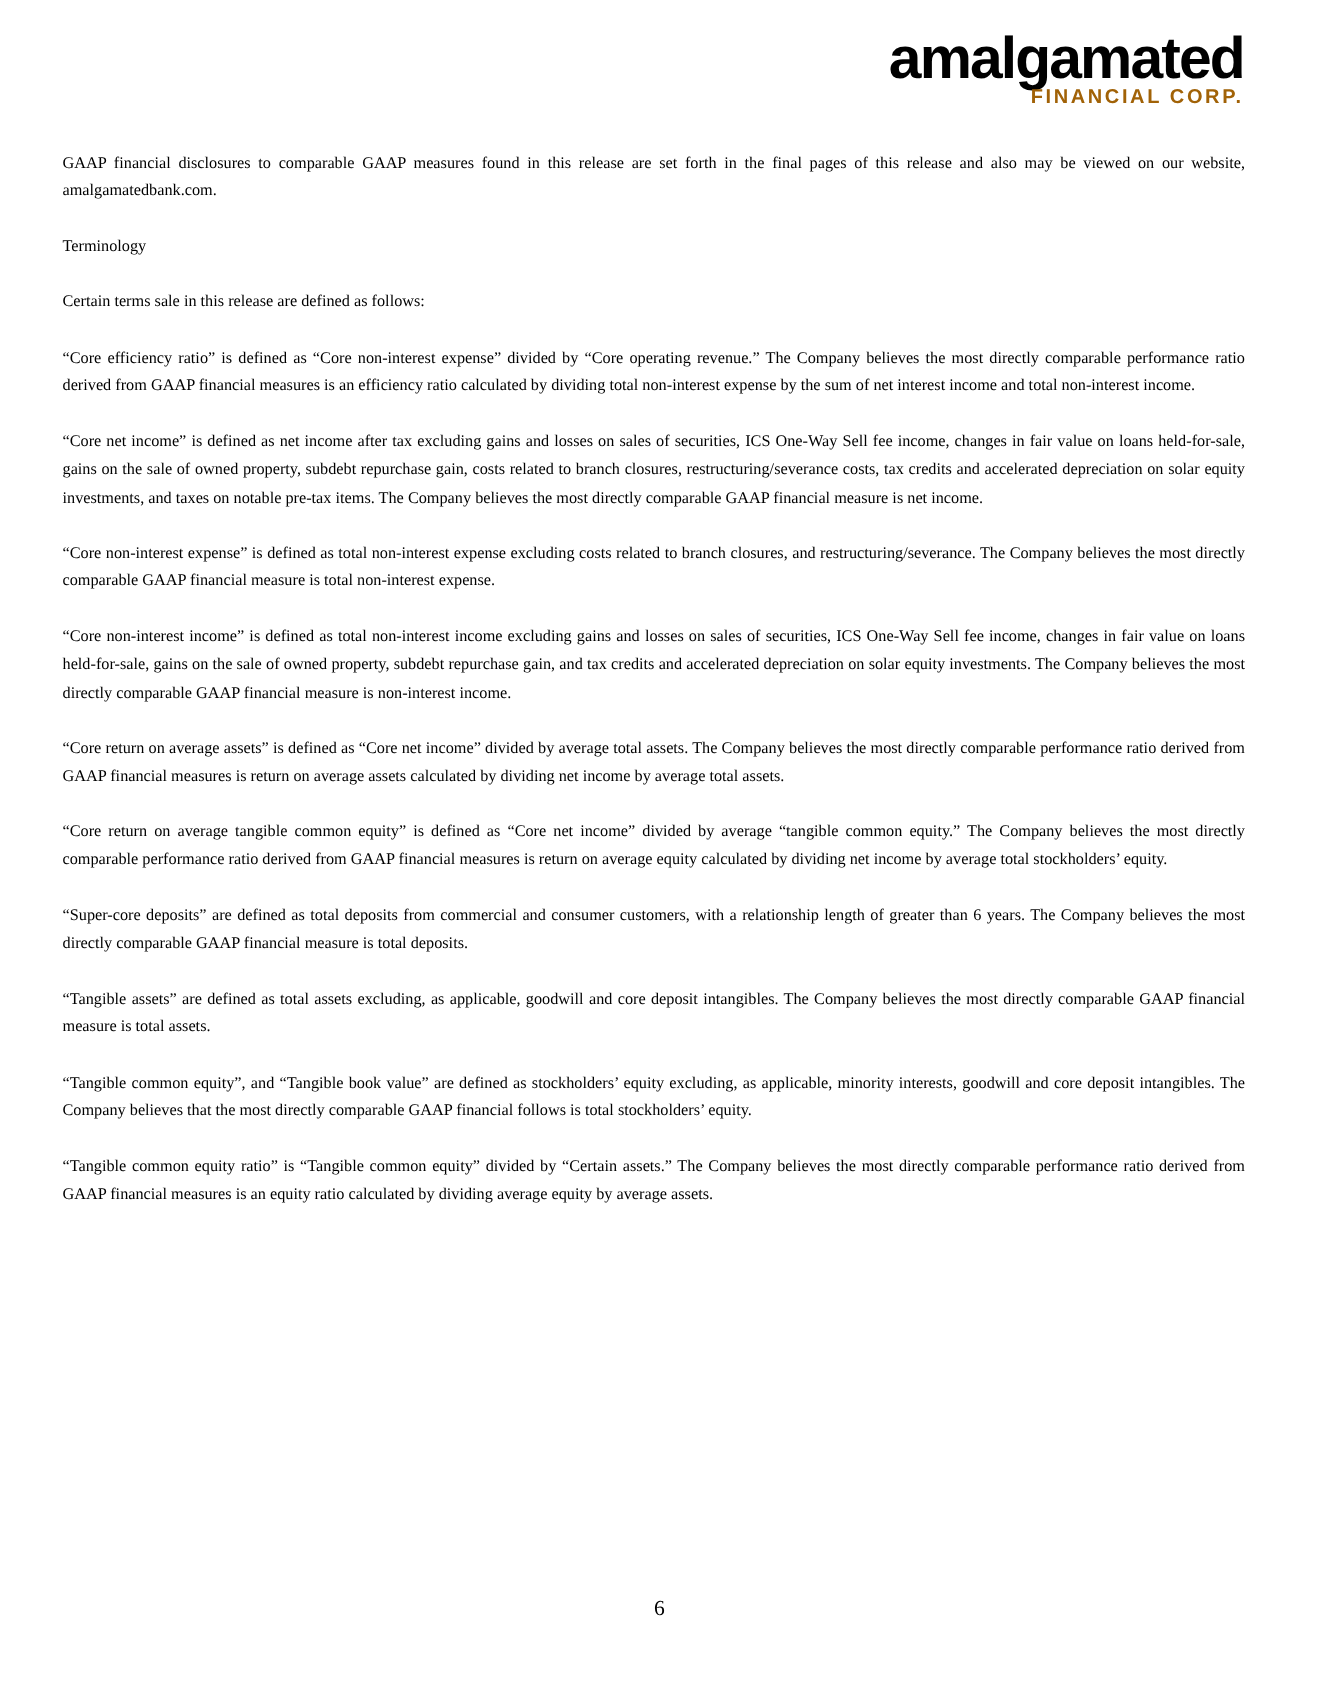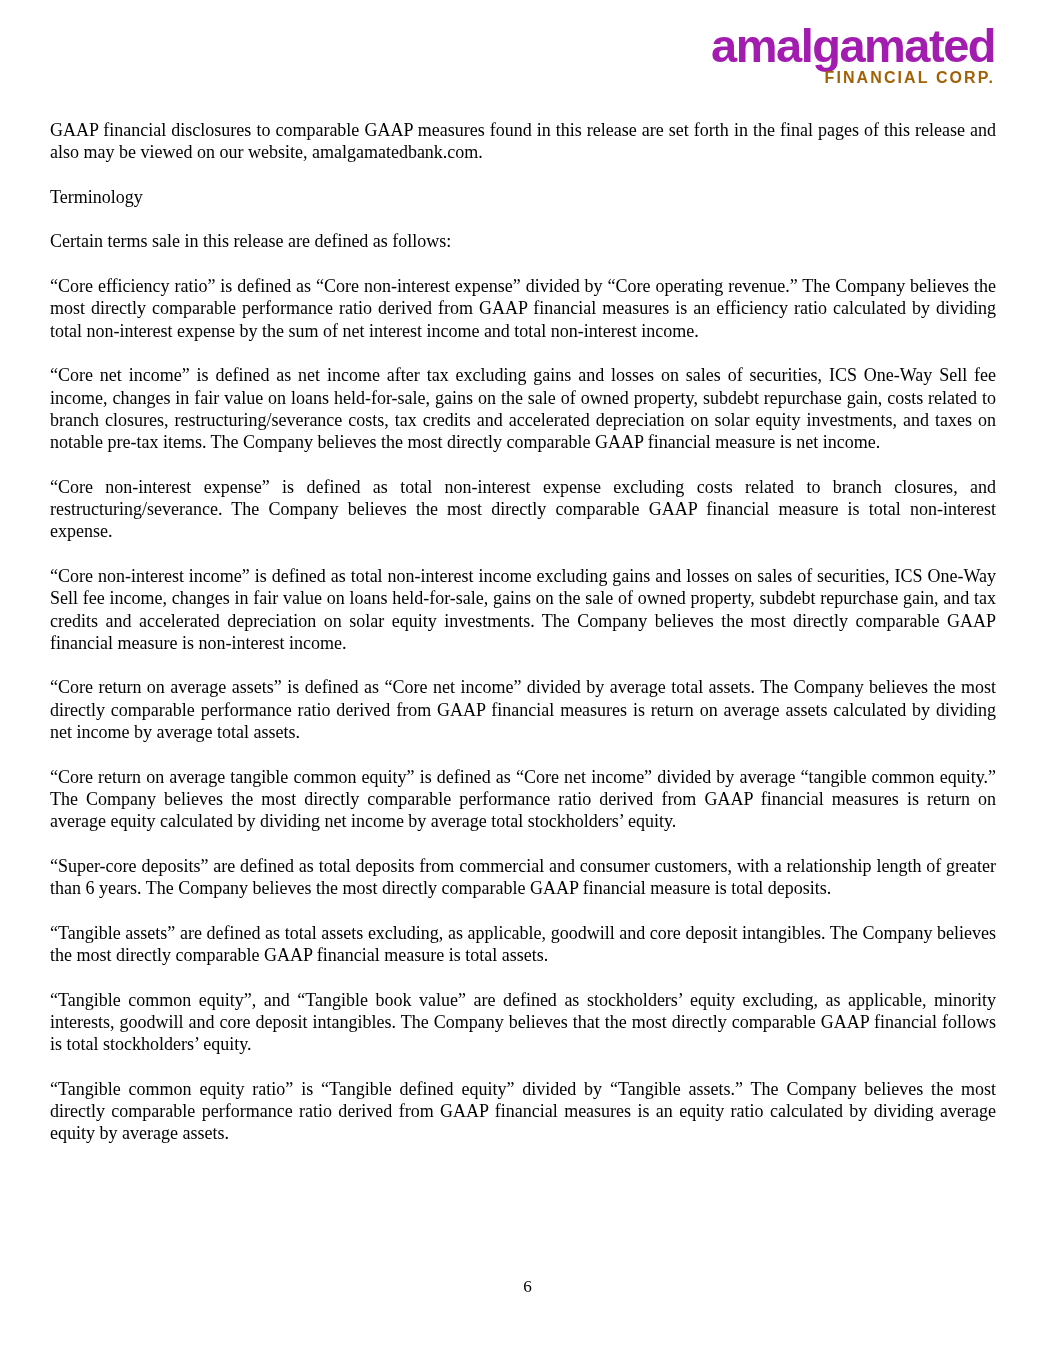--- a/index.html
+++ b/index.html
@@ -34,21 +34,21 @@
     margin-top: 1px;
   }
   .content {
     position: absolute;
     left: 50px;
     width: 946px;
     top: 119px;
   }
   .content p {
     margin: 0 0 22.3px 0;
-    font-size: 18px;
+    font-size: 13px;
     line-height: 22.3px;
     text-align: justify;
     text-justify: inter-word;
   }
   .content p.heading {
     font-weight: normal;
     text-align: left;
   }
   .page-number {
     position: absolute;
@@ -58,37 +58,37 @@
     text-align: center;
     font-size: 17.2px;
   }
 </style>
 </head>
 <body>
 
 <div class="page">
 
   <div class="logo">
-    <span class="wordmark" style="color: #a21caf;">amalgamated</span>
+    <span class="wordmark" style="color: #000000;">amalgamated</span>
     <span class="subtitle" style="color: #a16207;">FINANCIAL CORP.</span>
   </div>
 
   <div class="content">
     <p>GAAP financial disclosures to comparable GAAP measures found in this release are set forth in the final pages of this release and also may be viewed on our website, amalgamatedbank.com.</p>
     <p class="heading">Terminology</p>
     <p>Certain terms sale in this release are defined as follows:</p>
     <div>
         <p>“Core efficiency ratio” is defined as “Core non-interest expense” divided by “Core operating revenue.” The Company believes the most directly comparable performance ratio derived from GAAP financial measures is an efficiency ratio calculated by dividing total non-interest expense by the sum of net interest income and total non-interest income.</p>
         <p>“Core net income” is defined as net income after tax excluding gains and losses on sales of securities, ICS One-Way Sell fee income, changes in fair value on loans held-for-sale, gains on the sale of owned property, subdebt repurchase gain, costs related to branch closures, restructuring/severance costs, tax credits and accelerated depreciation on solar equity investments, and taxes on notable pre-tax items. The Company believes the most directly comparable GAAP financial measure is net income.</p>
         <p>“Core non-interest expense” is defined as total non-interest expense excluding costs related to branch closures, and restructuring/severance. The Company believes the most directly comparable GAAP financial measure is total non-interest expense.</p>
         <p>“Core non-interest income” is defined as total non-interest income excluding gains and losses on sales of securities, ICS One-Way Sell fee income, changes in fair value on loans held-for-sale, gains on the sale of owned property, subdebt repurchase gain, and tax credits and accelerated depreciation on solar equity investments. The Company believes the most directly comparable GAAP financial measure is non-interest income.</p>
         <p>“Core return on average assets” is defined as “Core net income” divided by average total assets. The Company believes the most directly comparable performance ratio derived from GAAP financial measures is return on average assets calculated by dividing net income by average total assets.</p>
         <p>“Core return on average tangible common equity” is defined as “Core net income” divided by average “tangible common equity.” The Company believes the most directly comparable performance ratio derived from GAAP financial measures is return on average equity calculated by dividing net income by average total stockholders’ equity.</p>
         <p>“Super-core deposits” are defined as total deposits from commercial and consumer customers, with a relationship length of greater than 6 years. The Company believes the most directly comparable GAAP financial measure is total deposits.</p>
         <p>“Tangible assets” are defined as total assets excluding, as applicable, goodwill and core deposit intangibles. The Company believes the most directly comparable GAAP financial measure is total assets.</p>
         <p>“Tangible common equity”, and “Tangible book value” are defined as stockholders’ equity excluding, as applicable, minority interests, goodwill and core deposit intangibles. The Company believes that the most directly comparable GAAP financial follows is total stockholders’ equity.</p>
-        <p>“Tangible common equity ratio” is “Tangible defined equity” divided by “Tangible assets.” The Company believes the most directly comparable performance ratio derived from GAAP financial measures is an equity ratio calculated by dividing average equity by average assets.</p>
+        <p>“Tangible common equity ratio” is “Tangible common equity” divided by “Certain assets.” The Company believes the most directly comparable performance ratio derived from GAAP financial measures is an equity ratio calculated by dividing average equity by average assets.</p>
       </div>
   </div>
 
   <div class="page-number">6</div>
 
 </div>
 
 </body></html>

